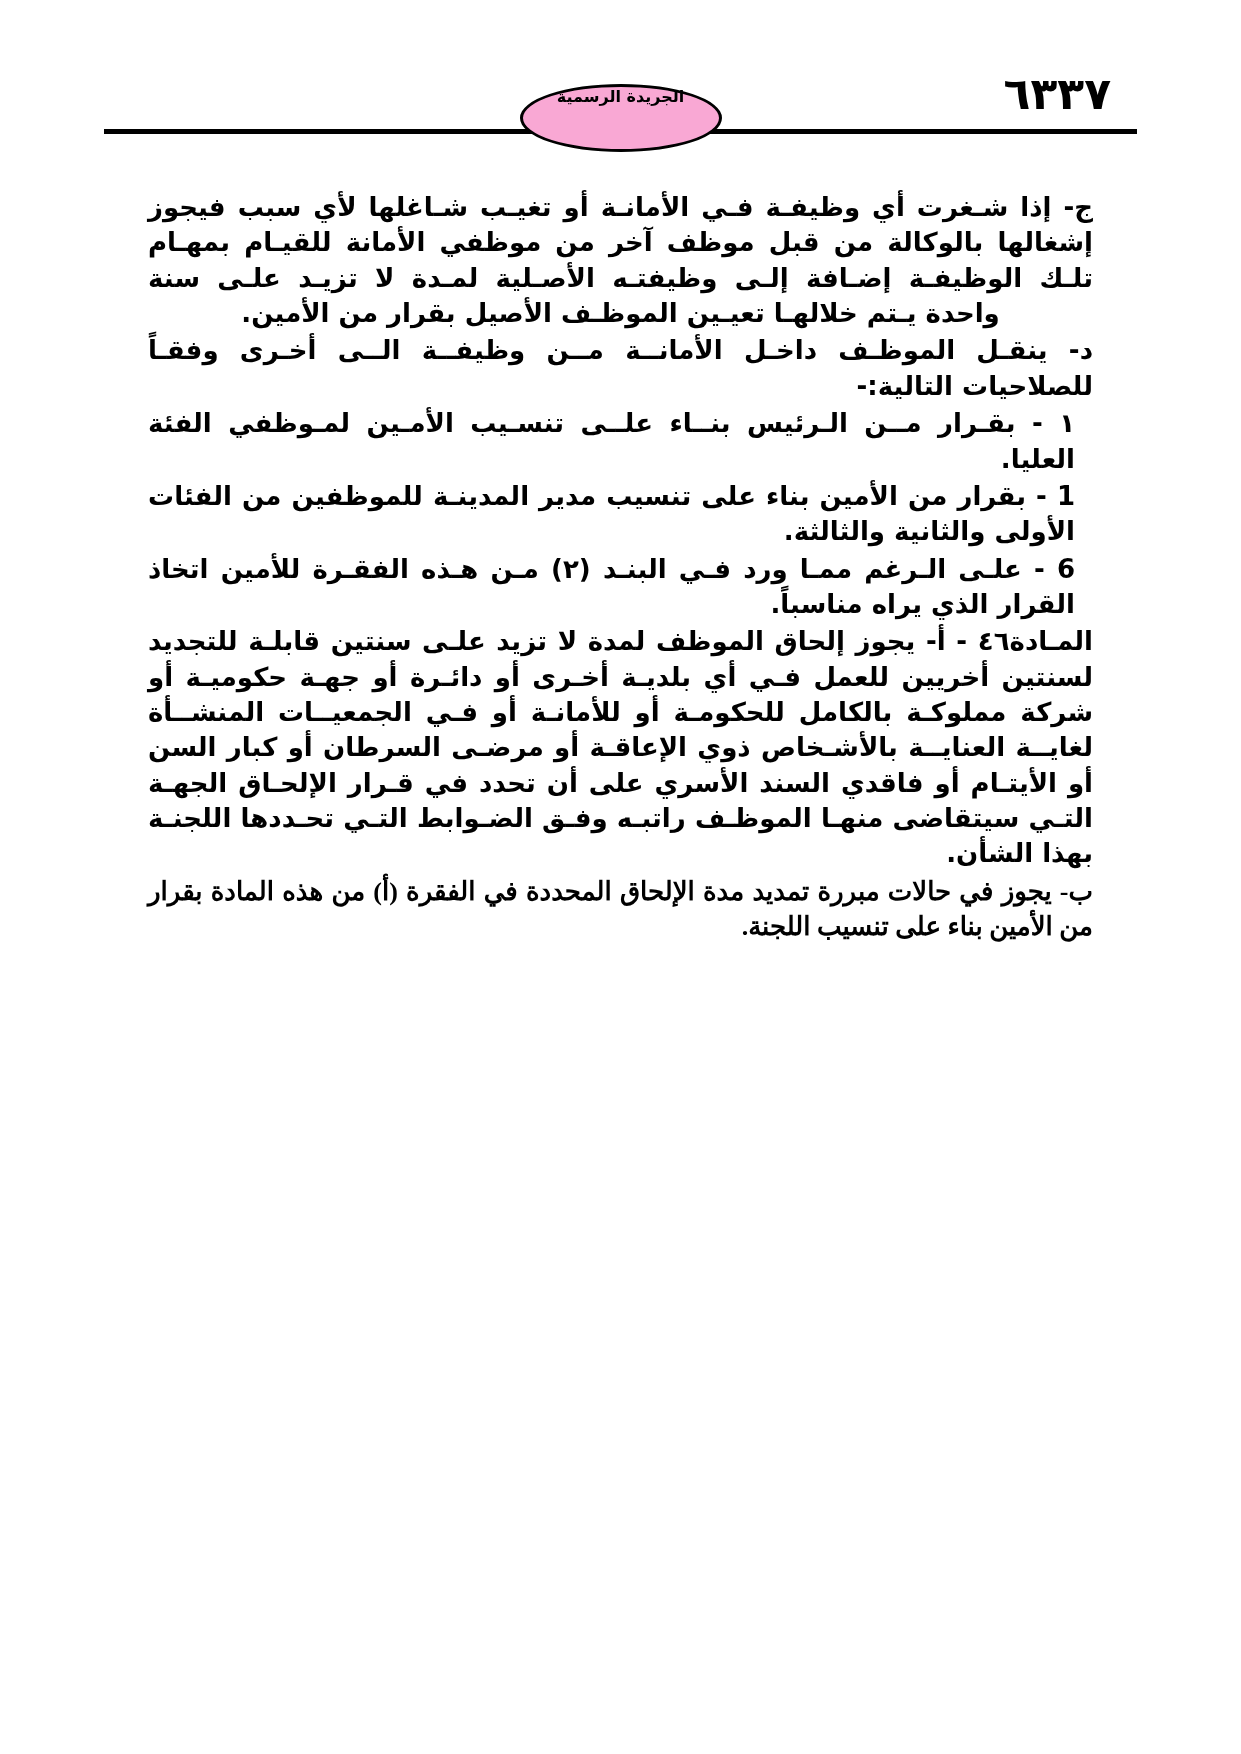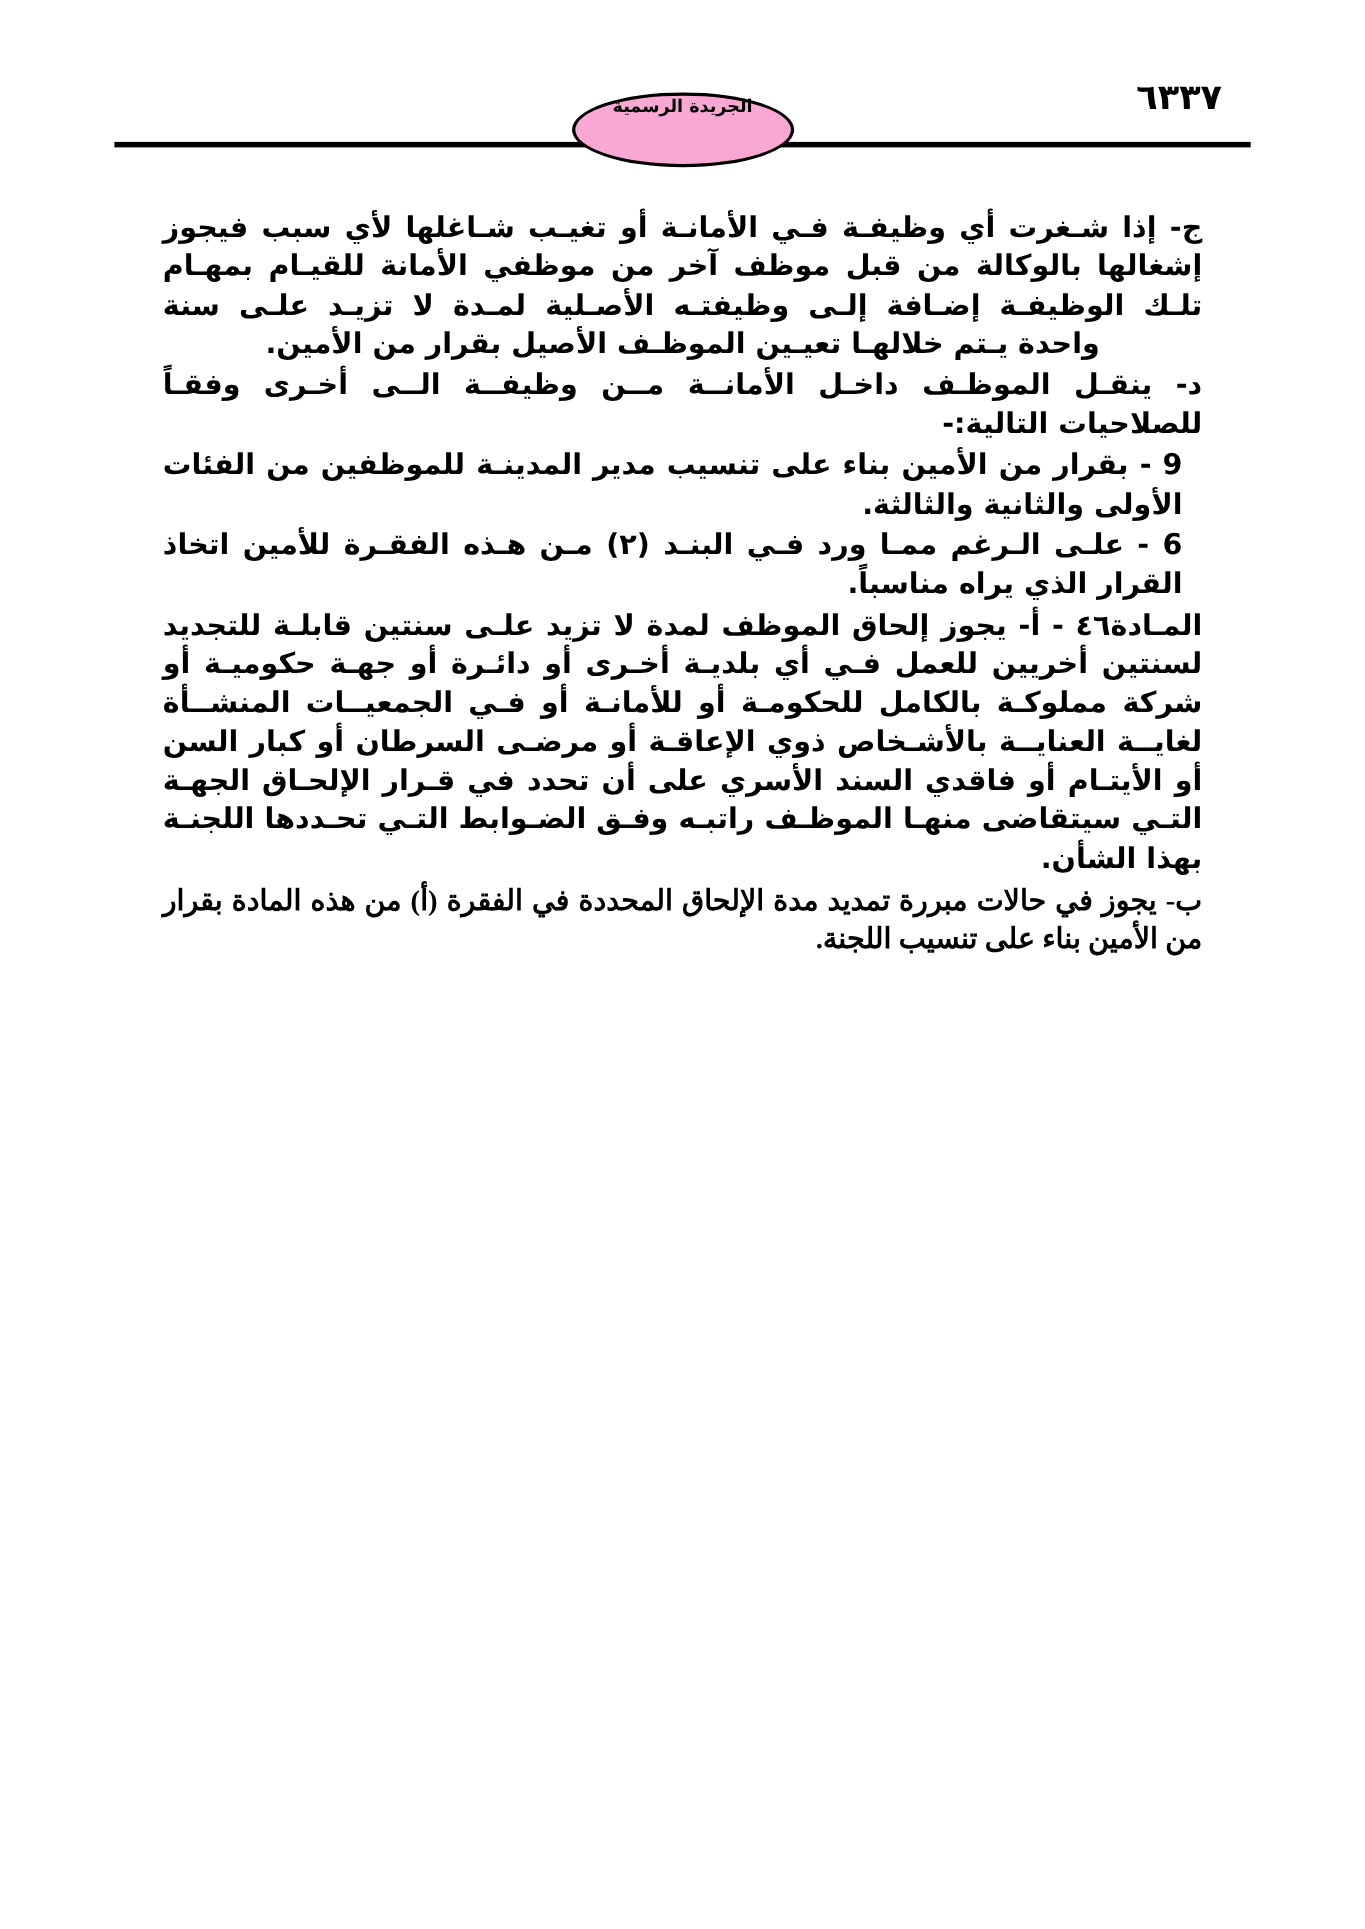--- a/index.html
+++ b/index.html
@@ -27,21 +27,21 @@
     position: absolute;
     top: 78px;
     left: 104px;
     right: 104px;
     height: 70px;
   }
   .page-number {
     position: absolute;
     right: 26px;
     top: -6px;
-    font-size: 32px;
+    font-size: 44px;
     font-weight: bold;
     letter-spacing: 1px;
     line-height: 1;
     font-family: "DejaVu Sans", "Liberation Sans", sans-serif;
   }
   .rule {
     position: absolute;
     left: 0;
     right: 0;
     top: 51px;
@@ -111,22 +111,23 @@
       <span class="stamp-text">الجريدة الرسمية</span>
     </div>
   </div>
 
   <div class="content">
 
     <p class="para">ج- إذا شـغرت أي وظيفـة فـي الأمانـة أو تغيـب شـاغلها لأي سبب فيجوز إشغالها بالوكالة من قبل موظف آخر من موظفي الأمانة للقيـام بمهـام تلـك الوظيفـة إضـافة إلـى وظيفتـه الأصـلية لمـدة لا تزيـد علـى سنة واحدة يـتم خلالهـا تعيـين الموظـف الأصيل بقرار من الأمين.</p>
 
     <p class="para last-right">د- ينقـل الموظـف داخـل الأمانــة مــن وظيفــة الــى أخـرى وفقـاً للصلاحيات التالية:-</p>
 
+    <p class="para indent-1 last-right">١ - بقـرار مــن الـرئيس بنــاء علــى تنسـيب الأمـين لمـوظفي الفئة العليا.</p>
 
-    <p class="para indent-1 last-right">9 - بقرار من الأمين بناء على تنسيب مدير المدينـة للموظفين من الفئات الأولى والثانية والثالثة.</p>
+    <p class="para indent-1 last-right">1 - بقرار من الأمين بناء على تنسيب مدير المدينـة للموظفين من الفئات الأولى والثانية والثالثة.</p>
 
     <p class="para indent-1 last-right">6 - علـى الـرغم ممـا ورد فـي البنـد (٢) مـن هـذه الفقـرة للأمين اتخاذ القرار الذي يراه مناسباً.</p>
 
     <p class="para gap-before last-right">المـادة٤٦ - أ- يجوز إلحاق الموظف لمدة لا تزيد علـى سنتين قابلـة للتجديد لسنتين أخريين للعمل فـي أي بلديـة أخـرى أو دائـرة أو جهـة حكوميـة أو شركة مملوكـة بالكامل للحكومـة أو للأمانـة أو فـي الجمعيــات المنشــأة لغايــة العنايــة بالأشـخاص ذوي الإعاقـة أو مرضـى السرطان أو كبار السن أو الأيتـام أو فاقدي السند الأسري على أن تحدد في قـرار الإلحـاق الجهـة التـي سيتقاضى منهـا الموظـف راتبـه وفـق الضـوابط التـي تحـددها اللجنـة بهذا الشأن.</p>
 
     <p class="para gap-small last-right">ب- يجوز في حالات مبررة تمديد مدة الإلحاق المحددة في الفقرة (أ) من هذه المادة بقرار من الأمين بناء على تنسيب اللجنة.</p>
 
 
   </div>
 </div>

